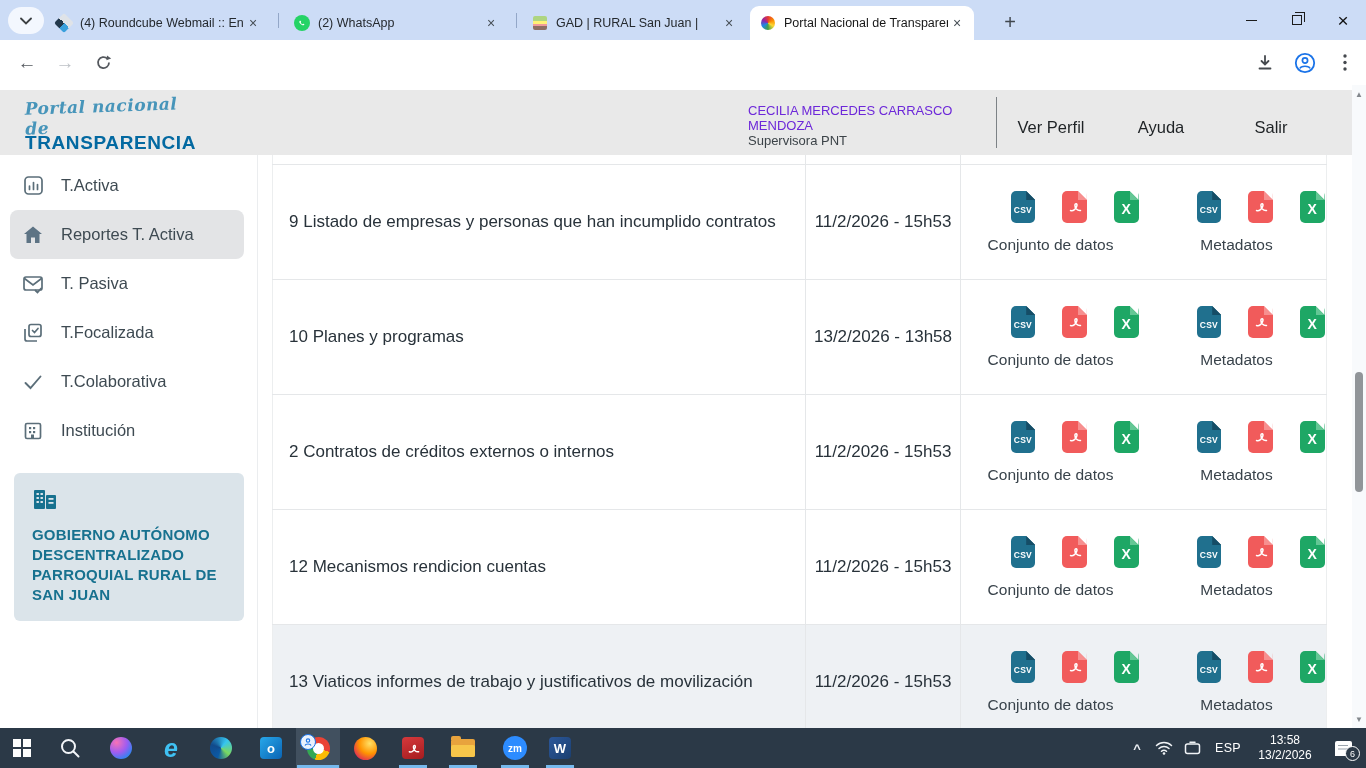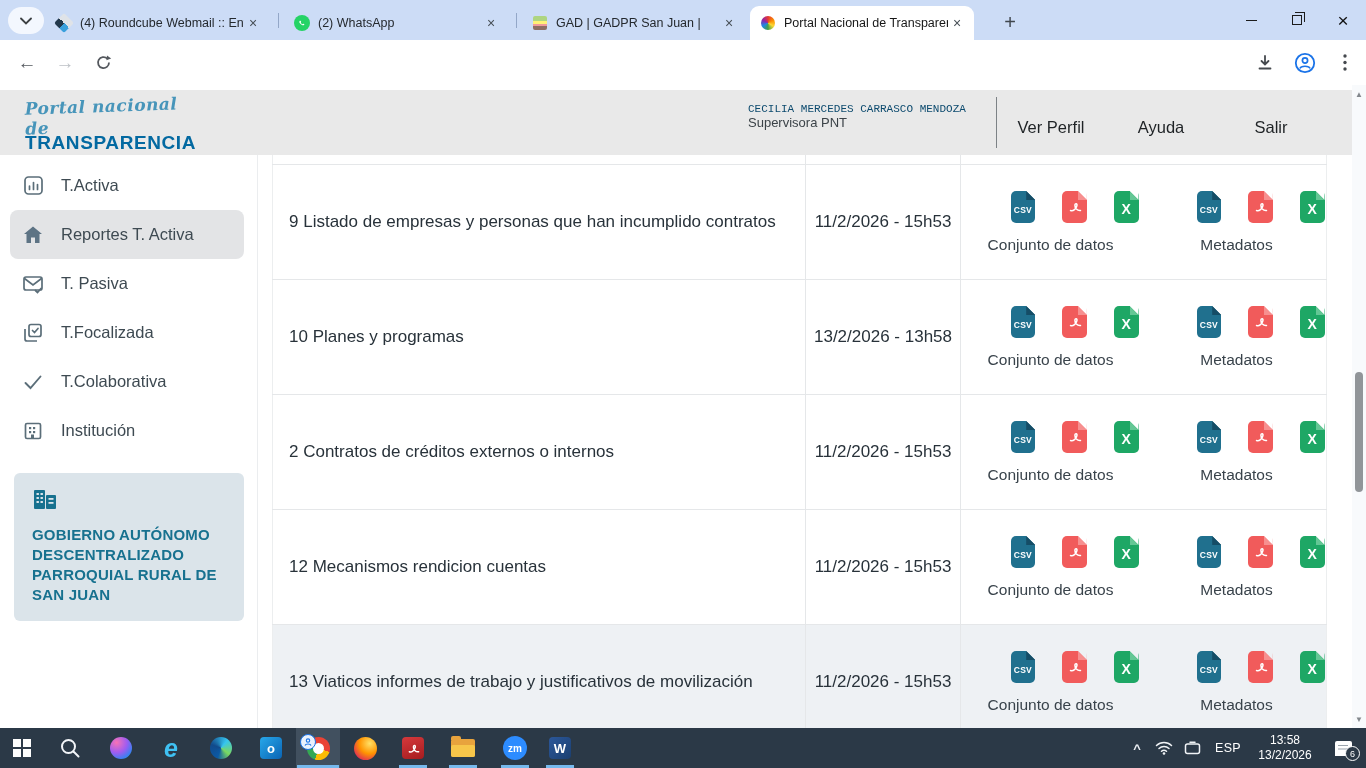--- a/index.html
+++ b/index.html
@@ -37,21 +37,21 @@
   .tool-btn { width:30px; height:30px; display:flex; align-items:center; justify-content:center; color:#45494e; }
 
   
   .page { position:absolute; left:0; top:85px; width:1366px; height:643px; background:#fff; overflow:hidden; }
   .page-header { position:absolute; left:0; top:5px; width:1352px; height:65px; background:#e9e9e9; }
   .logo { position:absolute; left:25px; top:6px; width:160px; }
   .logo-script { font-family:"DejaVu Serif", serif; font-style:italic; font-weight:bold; font-size:17px; color:#4795ba; display:block; transform:rotate(-2deg); letter-spacing:.5px; }
   .logo-main { display:block; font-size:19px; font-weight:bold; letter-spacing:.6px; color:#0369a1; margin-top:-4px; }
   .logo-tag { display:block; font-size:7.5px; color:#6a6f74; text-align:right; margin-top:1px; letter-spacing:.2px; }
   .user-block { position:absolute; left:748px; top:13px; width:242px; }
-  .user-name { font-size:11px; color:#0c4a6e; display:block;font-family:Liberation Mono, monospace; }
+  .user-name { font-size:13px; color:#6d28d9; display:block; }
   .user-role { font-size:13px; color:#3c4348; display:block; margin-top:0; }
   .hdr-divider { position:absolute; left:996px; top:7px; width:1px; height:51px; background:#7d8286; }
   .hdr-link { position:absolute; top:0; height:74px; width:120px; display:flex; align-items:center; justify-content:center; font-size:16.5px; font-weight:500; color:#1f2326; }
 
   .sidebar { position:absolute; left:0; top:70px; width:258px; height:573px; background:#fff; border-right:1px solid #ebedef; }
   .side-item { height:49px; display:flex; align-items:center; padding-left:22px; gap:17px; font-size:16.5px; color:#3e4a52; }
   .side-item:first-child { margin-top:6px; }
   .side-item.active { background:#e3e4e6; border-radius:8px; margin-left:10px; margin-right:13px; padding-left:12px; }
   .side-ic { width:22px; height:22px; flex:0 0 22px; display:flex; align-items:center; justify-content:center; }
   .inst-card { margin:18px 14px 0 14px; width:230px; background:#dbe4ea; border-radius:6px; padding:14px 18px 16px 18px; }
@@ -149,21 +149,21 @@
       </span>
       <span class="t-title">(2) WhatsApp</span>
       <span class="t-close">×</span>
     </div>
     <div class="tab-sep" style="left:516px;"></div>
 
     <div class="tab" style="left:522px;">
       <span class="fav">
           <span class="fav-gad"></span>
         </span>
-      <span class="t-title">GAD | GADPR San Juan |</span>
+      <span class="t-title">GAD | RURAL San Juan |</span>
       <span class="t-close">×</span>
     </div>
 
     <div class="tab active" style="left:750px;">
       <span class="fav">
           <span class="fav-pnt"></span>
         </span>
       <span class="t-title">Portal Nacional de Transparenci</span>
       <span class="t-close">×</span>
     </div>

